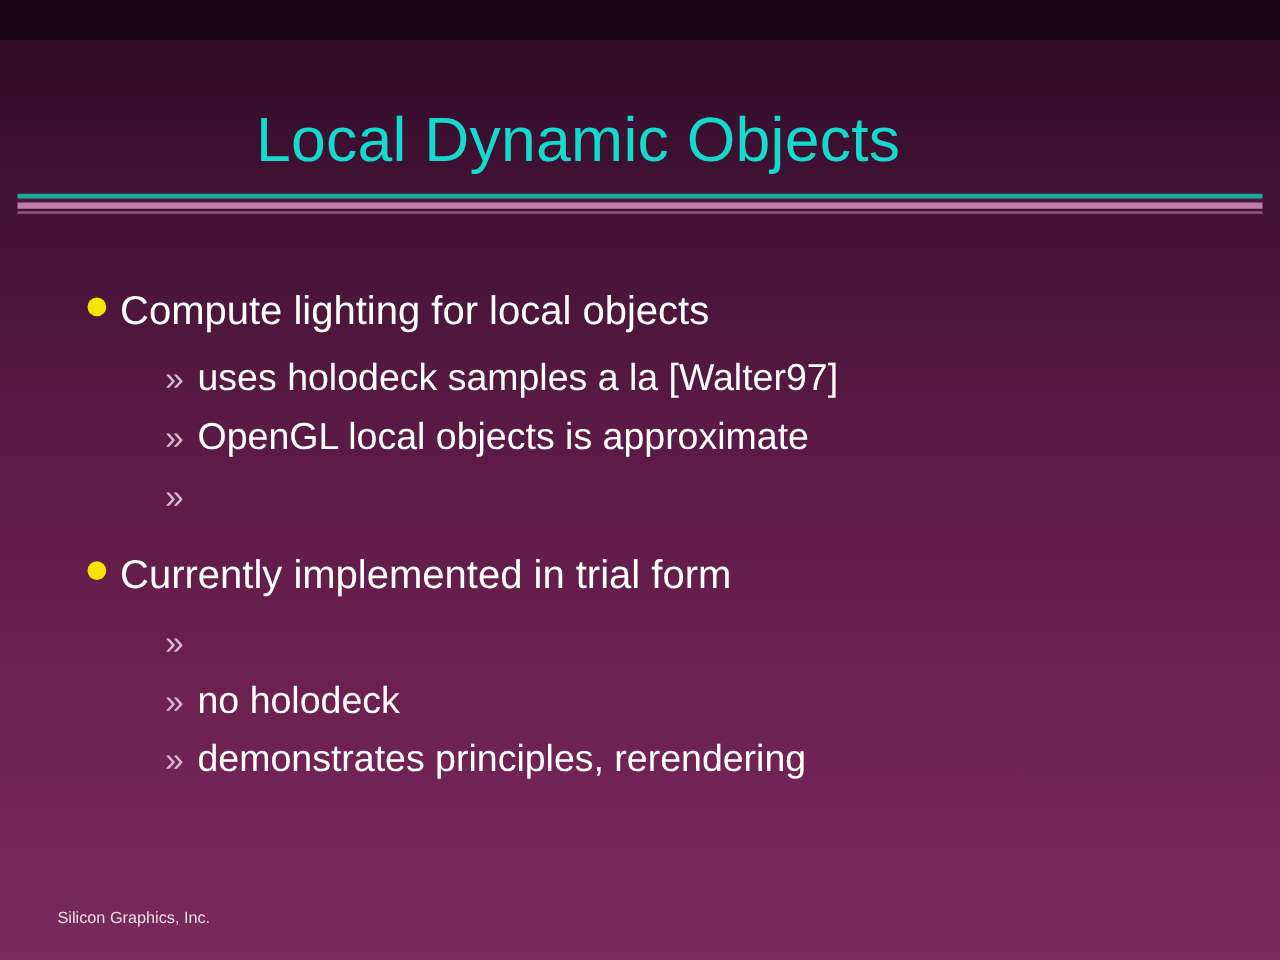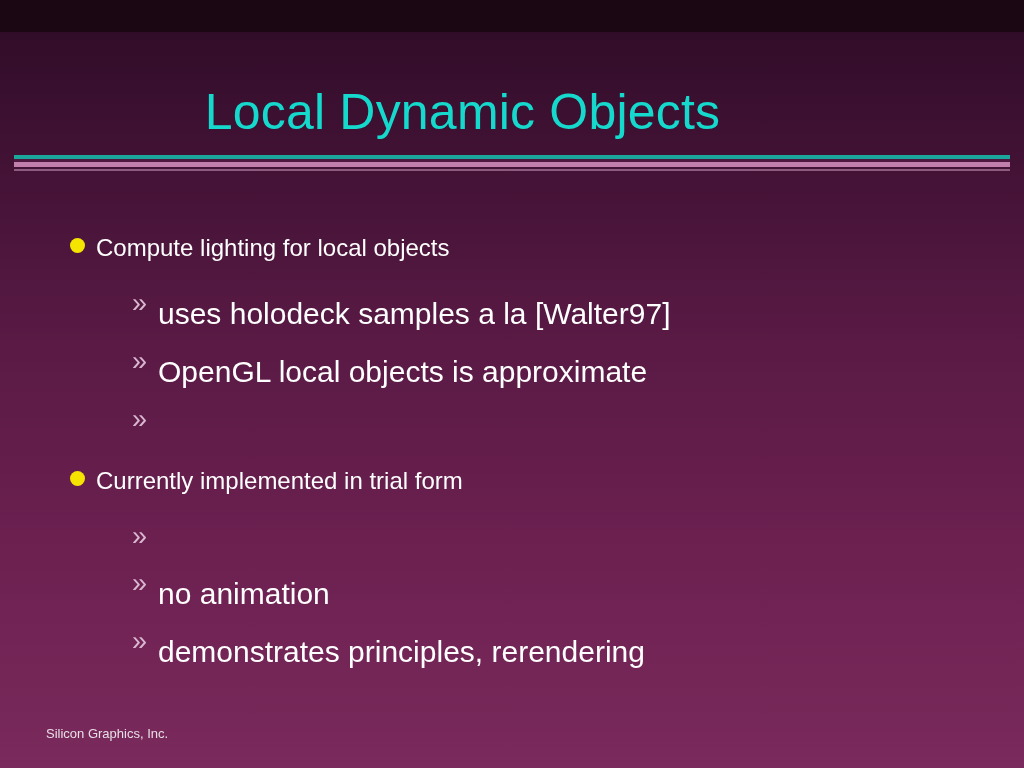--- a/index.html
+++ b/index.html
@@ -92,21 +92,21 @@
   }
   .dot {
     display: block;
     width: 15px;
     height: 15px;
     border-radius: 50%;
     background: #f5e400;
   }
   .l1-text {
     color: #ffffff;
-    font-size: 24px;
+    font-size: 32px;
     line-height: 52px;
     white-space: nowrap;
   }
   .l2 {
     display: flex;
     align-items: flex-start;
     margin-left: 62px;
     margin-bottom: 1px;
   }
   .l2-bullet {
@@ -114,21 +114,20 @@
     flex: 0 0 26px;
     color: #d9b8d0;
     font-size: 27px;
     line-height: 46px;
   }
   .l2-text {
     color: #ffffff;
     font-size: 30px;
     line-height: 46px;
     white-space: nowrap;
-    margin-top: 11px;
   }
   .group-gap {
     height: 12px;
   }
   .footer {
     position: absolute;
     left: 24px;
     bottom: 26px;
     color: #e8dfe6;
     font-size: 13px;
@@ -182,21 +181,21 @@
           <span class="dot"></span>
         </div>
       <div class="l1-text">Currently implemented in trial form</div>
     </div>
 
     <div class="l2">
       <div class="l2-bullet">»</div>
     </div>
     <div class="l2">
       <div class="l2-bullet">»</div>
-      <div class="l2-text">no animation</div>
+      <div class="l2-text">no holodeck</div>
     </div>
     <div class="l2">
       <div class="l2-bullet">»</div>
       <div class="l2-text">demonstrates principles, rerendering</div>
     </div>
 
   </div>
 
   <div class="footer">Silicon Graphics, Inc.</div>
 

